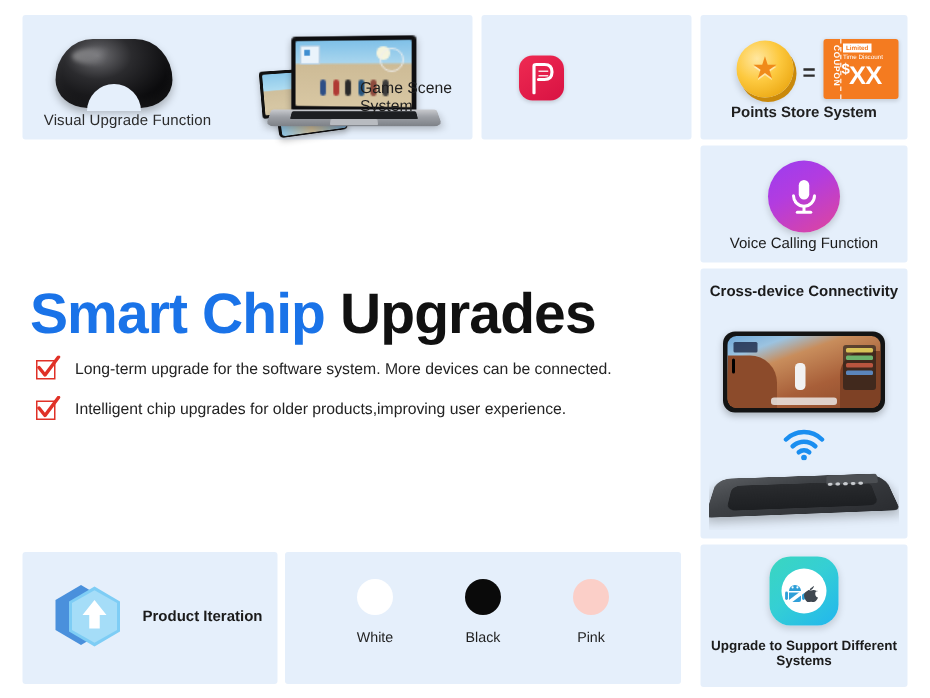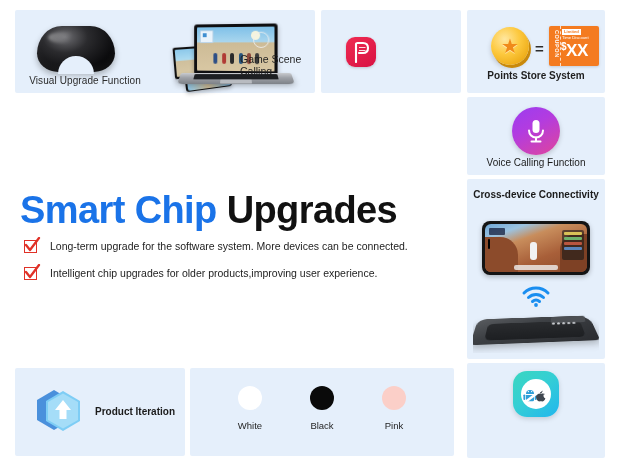--- a/index.html
+++ b/index.html
@@ -278,21 +278,21 @@
           <span class="runner r4"></span>
             <span class="runner r5"></span>
             <span class="runner r6"></span>
         </div>
       </div>
       <div class="lap-base">
         <div class="lap-keys"></div>
           <div class="lap-pad"></div>
       </div>
     </div>
-    <div class="cap-game">Game Scene Calling</div>
+    <div class="cap-game">Game Scene System</div>
   </div>
 
   <div class="panel" id="panel-pitpat">
     <div class="pp-logo">
       <svg width="20" height="22" viewBox="0 0 20 22">
         <path d="M5 21 L5 3 Q5 2 6.5 2 L12 2 Q17 2 17 7 Q17 12 12 12 L8 12" fill="none" stroke="#ffffff" stroke-width="2.1" stroke-linecap="round"></path>
         <path d="M8 6.5 L14.5 6.5 M8 9.5 L14.5 9.5" stroke="#ffffff" stroke-width="1" opacity=".85"></path>
       </svg>
     </div>
   </div>
@@ -397,20 +397,21 @@
             <rect x="11.7" y="10.4" width="1.9" height="5.6" rx=".95"></rect>
           </g>
           <g fill="#3f4750">
             <path d="M21.8 9.6c-.9.5-1.4 1.4-1.3 2.5.1 1.2.9 2 1.9 2.3-.3.8-.8 1.7-1.5 2.3-.5.5-1 .7-1.6.7-.6 0-1-.2-1.6-.2-.6 0-1 .2-1.6.2-.6 0-1.1-.3-1.6-.8-1.3-1.4-2-4-.9-5.8.5-.9 1.4-1.4 2.4-1.4.6 0 1.2.3 1.7.3.5 0 1.2-.4 2-.3.7.1 1.6.4 2.1 1.2z"></path>
             <path d="M18.9 8.4c.5-.6.8-1.4.7-2.2-.7 0-1.5.5-2 1.1-.4.5-.8 1.3-.7 2.1.8.1 1.6-.4 2-1z"></path>
           </g>
           <line x1="1" y1="19" x2="25" y2="1" stroke="#ffffff" stroke-width="2.4"></line>
         </svg>
       </div>
     </div>
+    <div class="cap-sysup">Upgrade to Support Different Systems</div>
   </div>
 
   <div class="panel" id="panel-iter">
     <svg class="hexwrap" viewBox="0 0 52 54">
       <polygon points="4,14 21,4 38,14 38,34 21,44 4,34" fill="#2f7fd6" opacity=".85"></polygon>
       <polygon points="13,15 30,5 47,15 47,35 30,45 13,35" fill="#7ecdf5"></polygon>
       <polygon points="15,16 30,7.5 45,16 45,34 30,42.5 15,34" fill="#a5ddf8"></polygon>
       <path d="M30 14 L38 24 H33.5 V33 H26.5 V24 H22 Z" fill="#ffffff"></path>
     </svg>
     <div class="cap-iter">Product Iteration</div>

